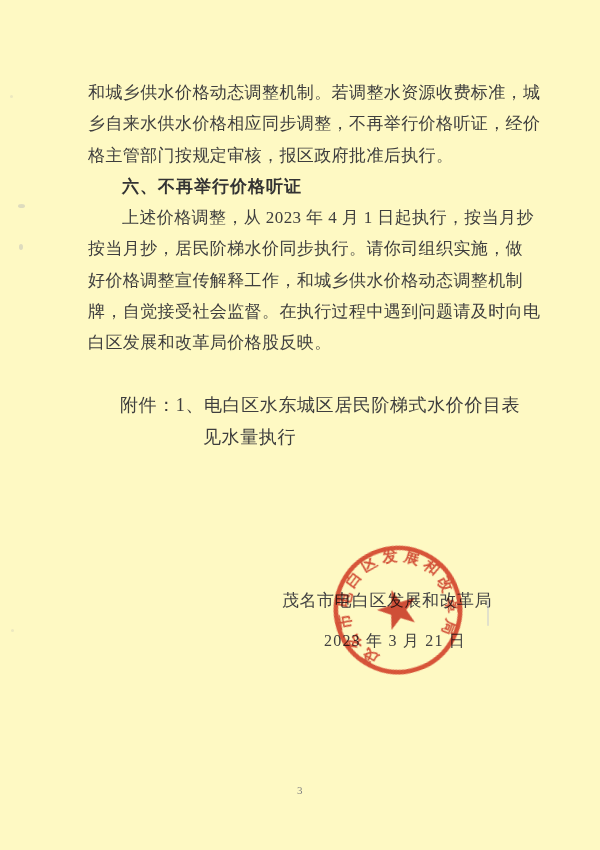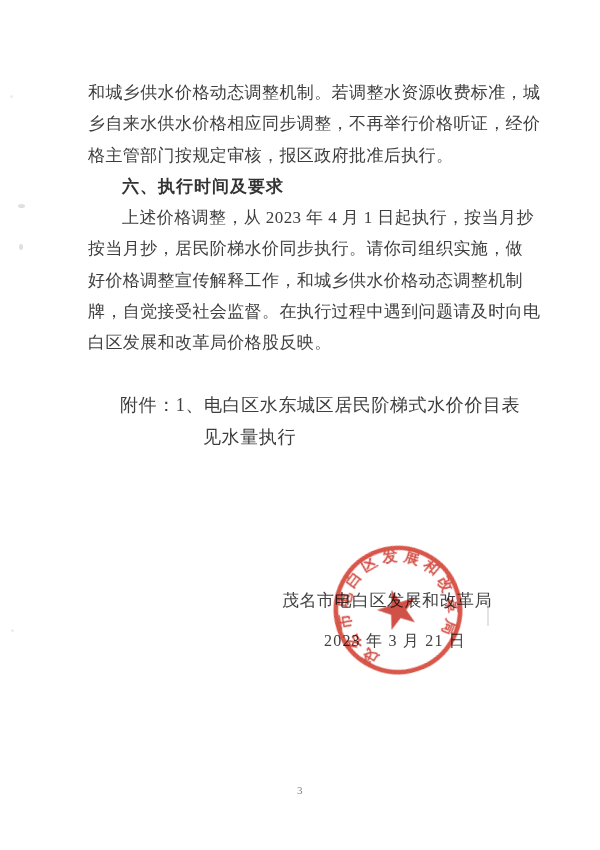--- a/index.html
+++ b/index.html
@@ -1,20 +1,20 @@
 <!DOCTYPE html>
 <html><head>
 <meta charset="utf-8">
 <style>
   html,body { margin:0; padding:0; background:#e9e9e9; }
   .page {
     position:relative;
     width:600px; height:850px;
     margin:0 auto;
-    background:#ffffff;
+    background:#fef9c3;
     overflow:hidden;
     font-family:"Liberation Serif","DejaVu Serif",serif;
     color:#3e3e3e;
   }
   
   .body-block {
     position:absolute;
     left:88px; top:77px; width:428px;
     font-size:17px; line-height:31.3px;
     letter-spacing:0.4px;
@@ -80,21 +80,21 @@
 </style>
 </head>
 <body>
 
 <div class="page">
 
   <div class="body-block">
     <div class="line">和城乡供水价格动态调整机制。若调整水资源收费标准，城</div>
     <div class="line">乡自来水供水价格相应同步调整，不再举行价格听证，经价</div>
     <div class="line">格主管部门按规定审核，报区政府批准后执行。</div>
-    <div class="line heading-line">六、执行时间及要求</div>
+    <div class="line heading-line">六、不再举行价格听证</div>
     <div class="line indent">上述价格调整，从 2023 年 4 月 1 日起执行，按当月抄</div>
     <div class="line">按当月抄，居民阶梯水价同步执行。请你司组织实施，做</div>
     <div class="line">好价格调整宣传解释工作，和城乡供水价格动态调整机制</div>
     <div class="line">牌，自觉接受社会监督。在执行过程中遇到问题请及时向电</div>
     <div class="line">白区发展和改革局价格股反映。</div>
   </div>
 
   <div class="attachments">
     <div class="att-line1">
       <span>附件：</span><span>1、电白区水东城区居民阶梯式水价价目表</span>

